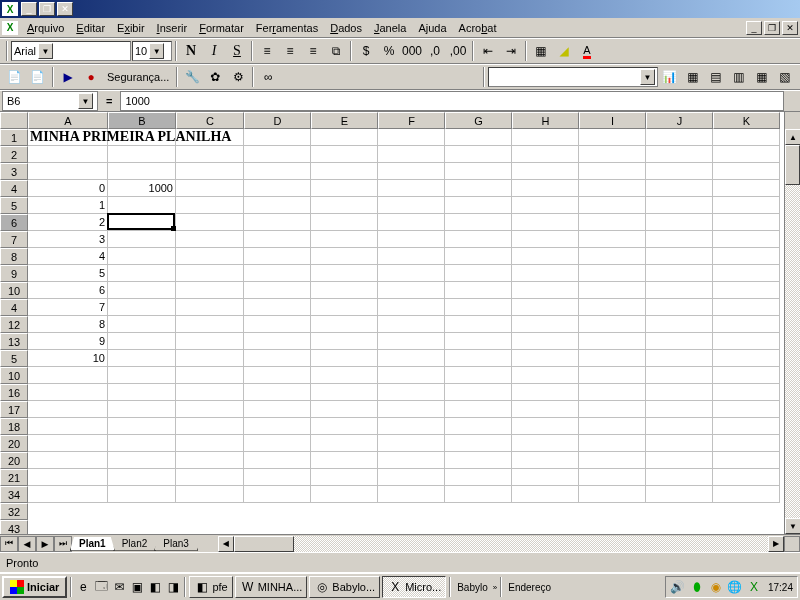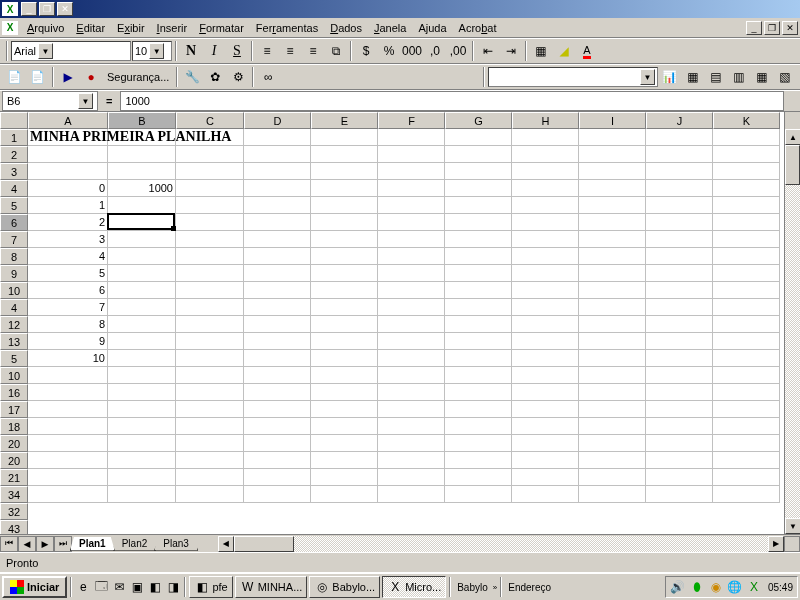--- a/index.html
+++ b/index.html
@@ -571,15 +571,15 @@
   <span style="font-size:10px; padding:0 3px">Babylo</span>
   <span style="font-size:8px">»</span>
   <div class="tbsep"></div>
   <span style="font-size:10px; padding:0 3px">Endereço</span>
   <div class="tray">
     <span class="mini-icon">🔊</span>
     <span class="mini-icon" style="color:#0a0">⬮</span>
     <span class="mini-icon" style="color:#c80">◉</span>
     <span class="mini-icon" style="color:#060">🌐</span>
     <span class="mini-icon" style="color:#080">X</span>
-    <span style="font-size:10px; margin-left:3px">05:49</span>
+    <span style="font-size:10px; margin-left:3px">17:24</span>
   </div>
 </div>
 
 </body></html>

